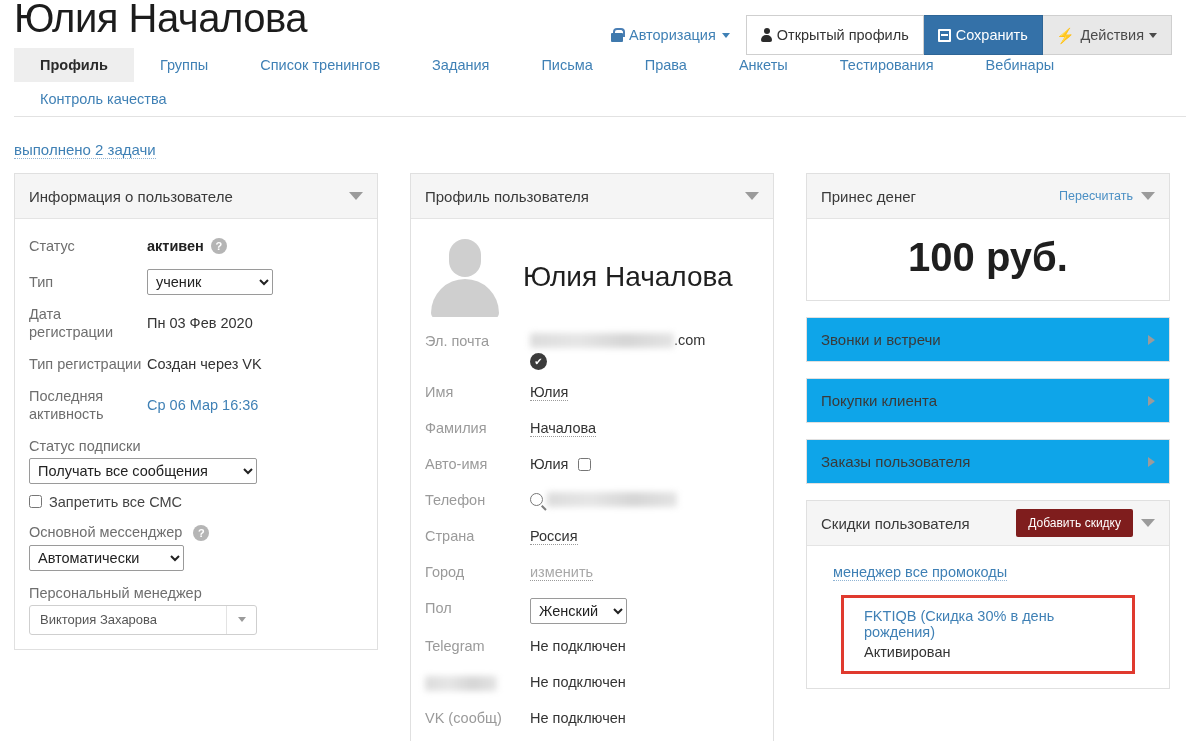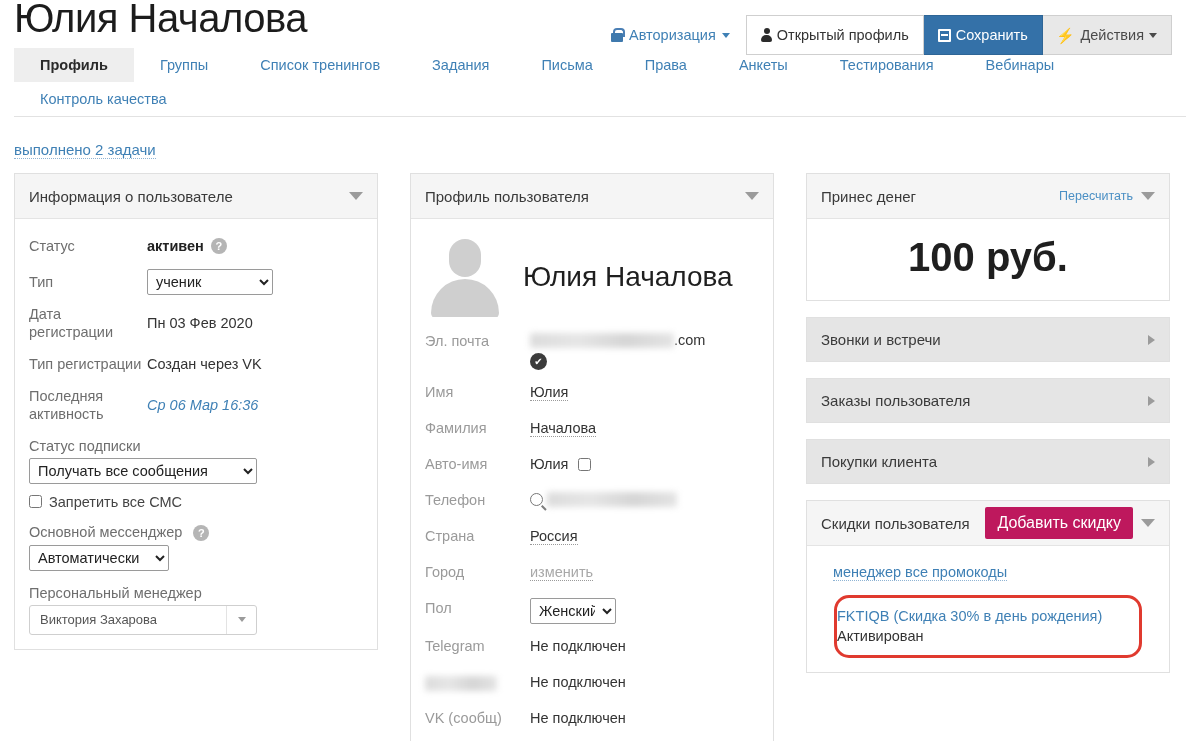--- a/index.html
+++ b/index.html
@@ -210,21 +210,21 @@
     flex-shrink:0;
     font-size:14.5px;
     color:#6e6e6e;
     line-height:1.25;
   }
   .field-value {
     font-size:14.5px;
     color:#333;
   }
   .field-value.bold { font-weight:bold; color:#222; }
-  .field-value.link { color:#3f80b5; cursor:pointer;font-style:italic; }
+  .field-value.link { color:#3f80b5; cursor:pointer; }
   .help-icon {
     display:inline-block;
     width:16px;height:16px;
     border-radius:50%;
     background:#b5b5b5;
     color:#fff;
     font-size:11px;
     text-align:center;
     line-height:16px;
     margin-left:7px;
@@ -366,54 +366,54 @@
   .money-body {
     padding: 16px 14px 20px 14px;
     text-align:center;
   }
   .money-amount {
     font-size:40px;
     color:#1f1f1f;
     font-weight:bold;
   }
   .collapsed-bar {
-    background:#e5e5e5;
+    background:#0ea5e9;
     border:1px solid #e0e0e0;
     height:45px;
     display:flex;
     align-items:center;
     padding:16px 14px;
     margin-bottom:16px;
     cursor:pointer;
   }
   .collapsed-bar .panel-title { color:#3a3a3a; }
   .btn-green {
-    background:#be185d;
+    background:#7f1d1d;
     color:#fff;
-    font-size:16px;
+    font-size:12px;
     border:none;
     border-radius:2px;
     padding:7px 12px;
     cursor:pointer;
     white-space:nowrap;
     font-family:"Liberation Sans", sans-serif;
   }
   .promo-link {
     font-size:14.5px;
     color:#3f80b5;
     border-bottom:1px dotted #8fb4d4;
     cursor:pointer;
     display:inline-block;
     margin: 4px 0 14px 12px;
   }
   .promo-highlight {
     border:3px solid #e03a2f;
-    border-radius:15px;
-    padding:10px 0;
-    margin: 0 13px;
+    border-radius:0;
+    padding:10px 20px;
+    margin: 0 20px;
   }
   .promo-code {
     font-size:14.5px;
     color:#3f80b5;
     cursor:pointer;
     display:block;
     margin-bottom:3px;
   }
   .promo-status {
     font-size:14.5px;
@@ -511,21 +511,21 @@
 
         <div class="check-row">
           <input type="checkbox" style="">
           <span>Запретить все СМС</span>
         </div>
 
         <div class="block-label">
           <span>Основной мессенджер</span>
           <span class="help-icon">?</span>
         </div>
-        <select class="ui-select" style="width:140px">
+        <select class="ui-select" style="width:155px">
           <option>Автоматически</option>
         </select>
 
         <div class="block-label">Персональный менеджер</div>
         <div class="combo">
           <span class="combo-text">Виктория Захарова</span>
           <span class="combo-arrow">
               <i></i>
             </span>
         </div>
@@ -582,21 +582,21 @@
           <span class="mvalue editable">Россия</span>
         </div>
 
         <div class="mrow">
           <span class="mlabel">Город</span>
           <span class="mvalue editable muted">изменить</span>
         </div>
 
         <div class="mrow">
           <span class="mlabel">Пол</span>
-          <select class="ui-select" style="width:86px">
+          <select class="ui-select" style="width:97px">
             <option>Женский</option>
           </select>
         </div>
 
         <div class="mrow">
           <span class="mlabel">Telegram</span>
           <span class="mvalue">Не подключен</span>
         </div>
 
         <div class="mrow">
@@ -625,26 +625,26 @@
         <span class="money-amount">100 руб.</span>
       </div>
     </div>
 
     <div class="collapsed-bar">
       <span class="panel-title">Звонки и встречи</span>
       <span class="tri-right"></span>
     </div>
 
     <div class="collapsed-bar">
+      <span class="panel-title">Покупки клиента</span>
+      <span class="tri-right"></span>
+    </div>
+
+    <div class="collapsed-bar">
       <span class="panel-title">Заказы пользователя</span>
-      <span class="tri-right"></span>
-    </div>
-
-    <div class="collapsed-bar">
-      <span class="panel-title">Покупки клиента</span>
       <span class="tri-right"></span>
     </div>
 
     <div class="panel">
       <div class="panel-head">
         <span class="panel-title">Скидки пользователя</span>
         <button class="btn-green">Добавить скидку</button>
         <span class="tri-down"></span>
       </div>
       <div class="panel-body">

